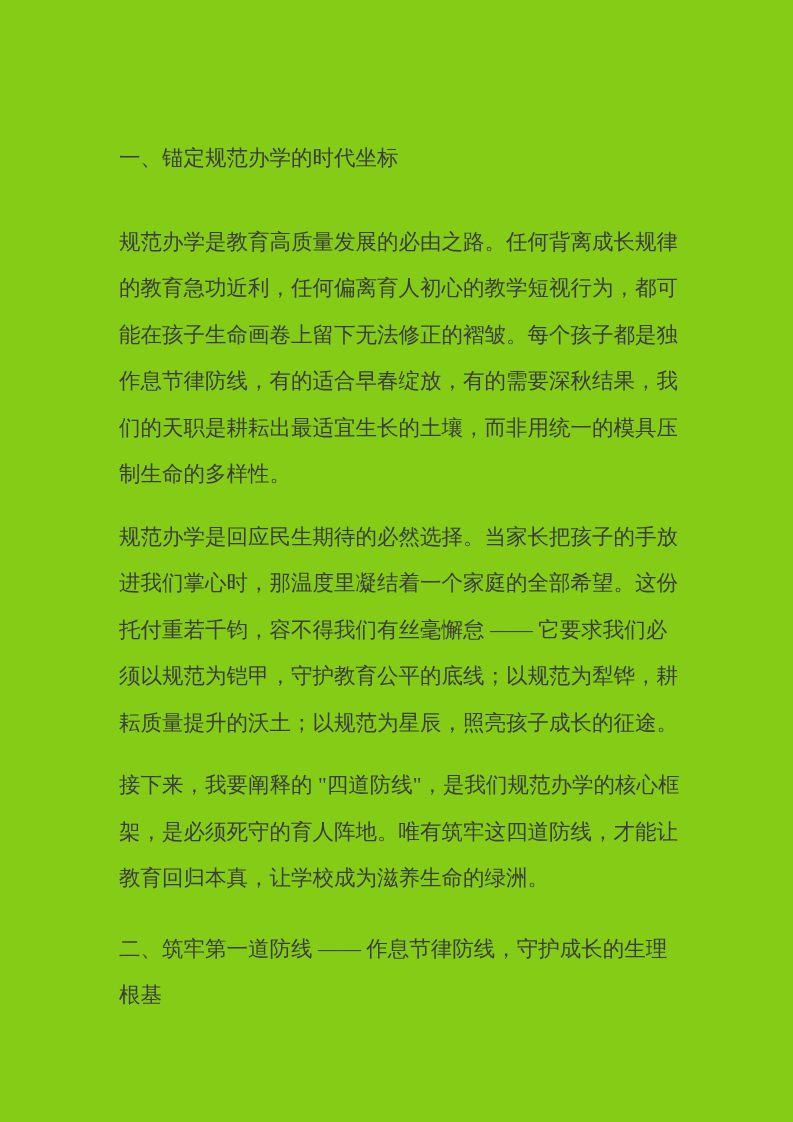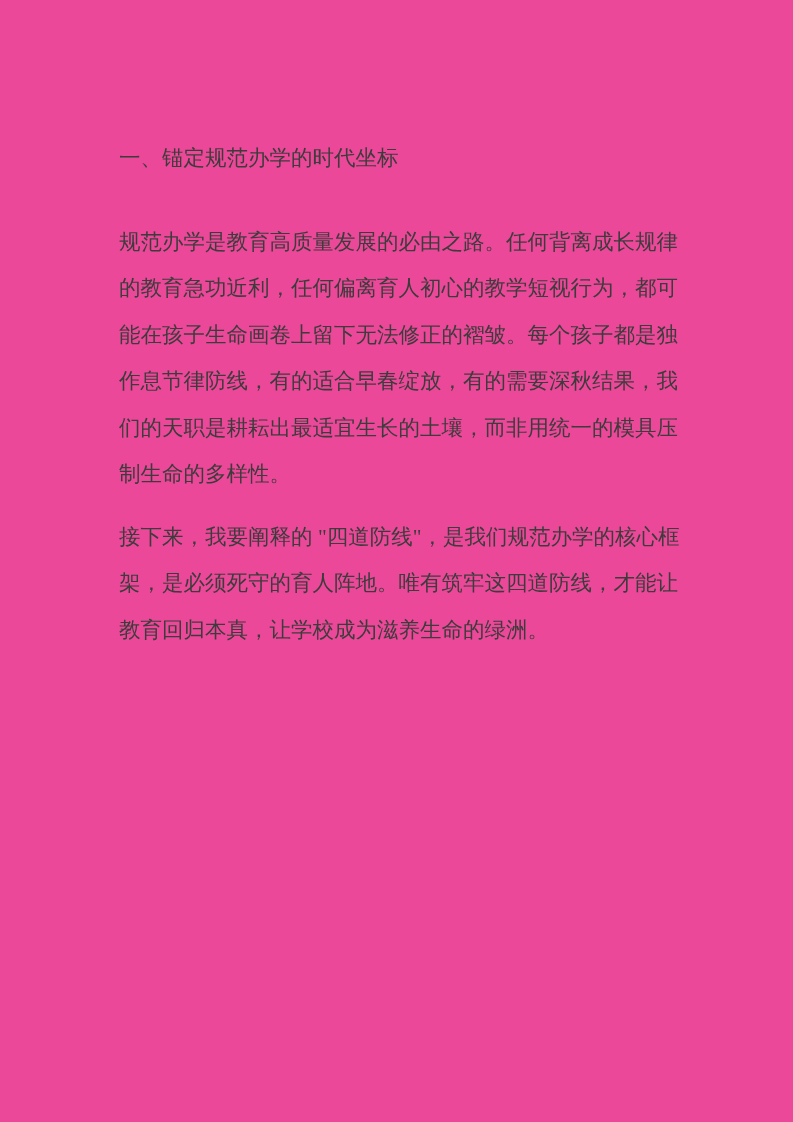--- a/index.html
+++ b/index.html
@@ -4,21 +4,21 @@
 <style>
   html, body {
     margin: 0;
     padding: 0;
     background: #ffffff;
   }
   .page {
     position: relative;
     width: 793px;
     height: 1122px;
-    background: #ec4899;
+    background: #84cc16;
     overflow: hidden;
     font-family: "Liberation Serif", "DejaVu Serif", serif;
     color: #3c3c3c;
   }
   .doc-content {
     position: absolute;
     left: 119px;
     top: 135px;
     width: 580px;
   }
@@ -43,17 +43,24 @@
 
 <div class="page">
   <div class="doc-content">
     <div class="para heading-1">一、锚定规范办学的时代坐标</div>
     <div class="para">规范办学是教育高质量发展的必由之路。任何背离成长规律
 的教育急功近利，任何偏离育人初心的教学短视行为，都可
 能在孩子生命画卷上留下无法修正的褶皱。每个孩子都是独
 作息节律防线，有的适合早春绽放，有的需要深秋结果，我
 们的天职是耕耘出最适宜生长的土壤，而非用统一的模具压
 制生命的多样性。</div>
+    <div class="para">规范办学是回应民生期待的必然选择。当家长把孩子的手放
+进我们掌心时，那温度里凝结着一个家庭的全部希望。这份
+托付重若千钧，容不得我们有丝毫懈怠 —— 它要求我们必
+须以规范为铠甲，守护教育公平的底线；以规范为犁铧，耕
+耘质量提升的沃土；以规范为星辰，照亮孩子成长的征途。</div>
     <div class="para">接下来，我要阐释的 "四道防线"，是我们规范办学的核心框
 架，是必须死守的育人阵地。唯有筑牢这四道防线，才能让
 教育回归本真，让学校成为滋养生命的绿洲。</div>
+    <div class="para heading-2">二、筑牢第一道防线 —— 作息节律防线，守护成长的生理
+根基</div>
   </div>
 </div>
 
 </body></html>

